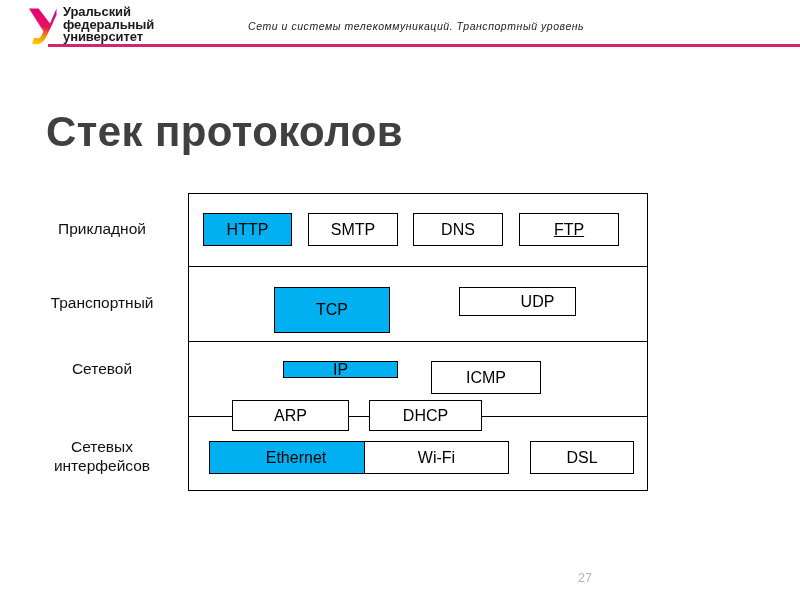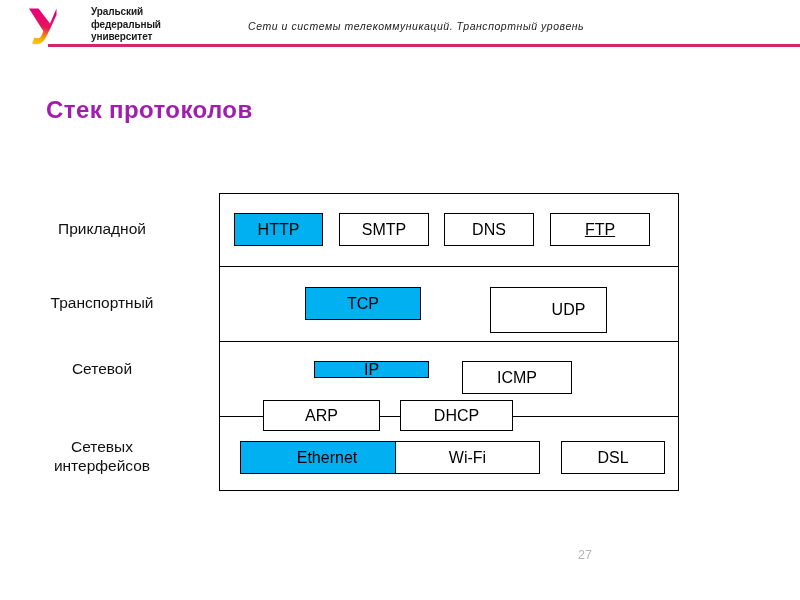--- a/index.html
+++ b/index.html
@@ -34,27 +34,26 @@
     position: absolute;
     left: 0;
     top: 2px;
     width: 34px;
     height: 40px;
   }
   #logo-text {
     position: absolute;
     left: 37px;
     top: 2px;
-    font-size: 10px;
+    font-size: 13px;
     font-weight: bold;
     line-height: 12.6px;
     color: #1a1a1a;
     letter-spacing: -0.1px;
     white-space: nowrap;
-    margin-left: 28px;
   }
   #header-subtitle {
     position: absolute;
     left: 248px;
     top: 20px;
     font-size: 10.5px;
     color: #222222;
     letter-spacing: 0.55px;
     white-space: nowrap;
     font-style: italic;
@@ -66,23 +65,23 @@
     width: 752px;
     height: 3px;
     background: #d6246a;
   }
 
   
   #page-title {
     position: absolute;
     left: 46px;
     top: 80px;
-    font-size: 24px;
+    font-size: 42px;
     font-weight: bold;
-    color: #a21caf;
+    color: #404040;
     letter-spacing: 0.4px;
     white-space: nowrap;
   }
 
   
   .layer-label {
     position: absolute;
     left: 20px;
     width: 164px;
     text-align: center;
@@ -98,21 +97,20 @@
   
   #stack-frame {
     position: absolute;
     left: 188px;
     top: 193px;
     width: 460px;
     height: 298px;
     border: 1.6px solid #000000;
     box-sizing: border-box;
     background: #ffffff;
-    margin-left: 31px;
   }
   .layer-divider {
     position: absolute;
     left: 0;
     width: 100%;
     height: 0;
     border-top: 1.6px solid #000000;
   }
   #layer-divider-0 { top: 72px; }
   #layer-divider-1 { top: 147px; }
@@ -136,21 +134,21 @@
     background: #00b0f0;
   }
   .proto-box.straddle {
     z-index: 5;
   }
 
   
   #page-number {
     position: absolute;
     left: 578px;
-    top: 548px;
+    top: 571px;
     font-size: 12.5px;
     color: #b4b4b4;
   }
 </style>
 </head>
 <body>
 
 <div id="slide-header">
 
   <div id="logo-block">
@@ -195,22 +193,22 @@
 
   <div class="layer-divider" id="layer-divider-0"></div>
   <div class="layer-divider" id="layer-divider-1"></div>
   <div class="layer-divider" id="layer-divider-2"></div>
 
   <div class="proto-box highlight" style="left:14px; top:19px; width:89px; height:33px;">HTTP</div>
   <div class="proto-box" style="left:119px; top:19px; width:90px; height:33px;">SMTP</div>
   <div class="proto-box" style="left:224px; top:19px; width:90px; height:33px;">DNS</div>
   <div class="proto-box" style="left:330px; top:19px; width:100px; height:33px;text-decoration:underline;">FTP</div>
 
-  <div class="proto-box highlight" style="left:85px; top:93px; width:116px; height:33px;">TCP</div>
-  <div class="proto-box" style="left:270px; top:93px; width:117px; height:46px;padding-left:40px;">UDP</div>
+  <div class="proto-box highlight" style="left:85px; top:93px; width:116px; height:46px;">TCP</div>
+  <div class="proto-box" style="left:270px; top:93px; width:117px; height:29px;padding-left:40px;">UDP</div>
 
   <div class="proto-box highlight" style="left:94px; top:167px; width:115px; height:17px;">IP</div>
   <div class="proto-box" style="left:242px; top:167px; width:110px; height:33px;">ICMP</div>
 
   <div class="proto-box straddle" style="left:43px; top:206px; width:117px; height:31px;">ARP</div>
   <div class="proto-box straddle" style="left:180px; top:206px; width:113px; height:31px;">DHCP</div>
 
   <div class="proto-box highlight" style="left:20px; top:247px; width:174px; height:33px;text-align:center;">Ethernet</div>
   <div class="proto-box" style="left:175px; top:247px; width:145px; height:33px;">Wi-Fi</div>
   <div class="proto-box" style="left:341px; top:247px; width:104px; height:33px;">DSL</div>

